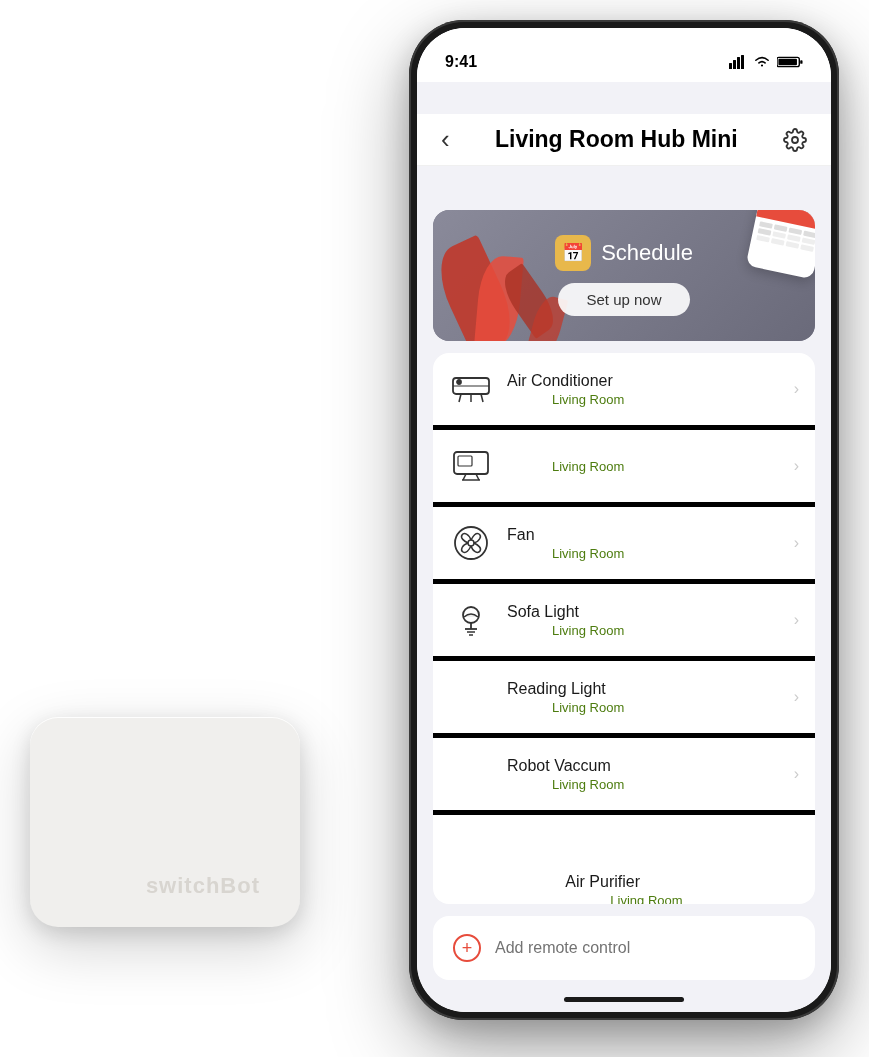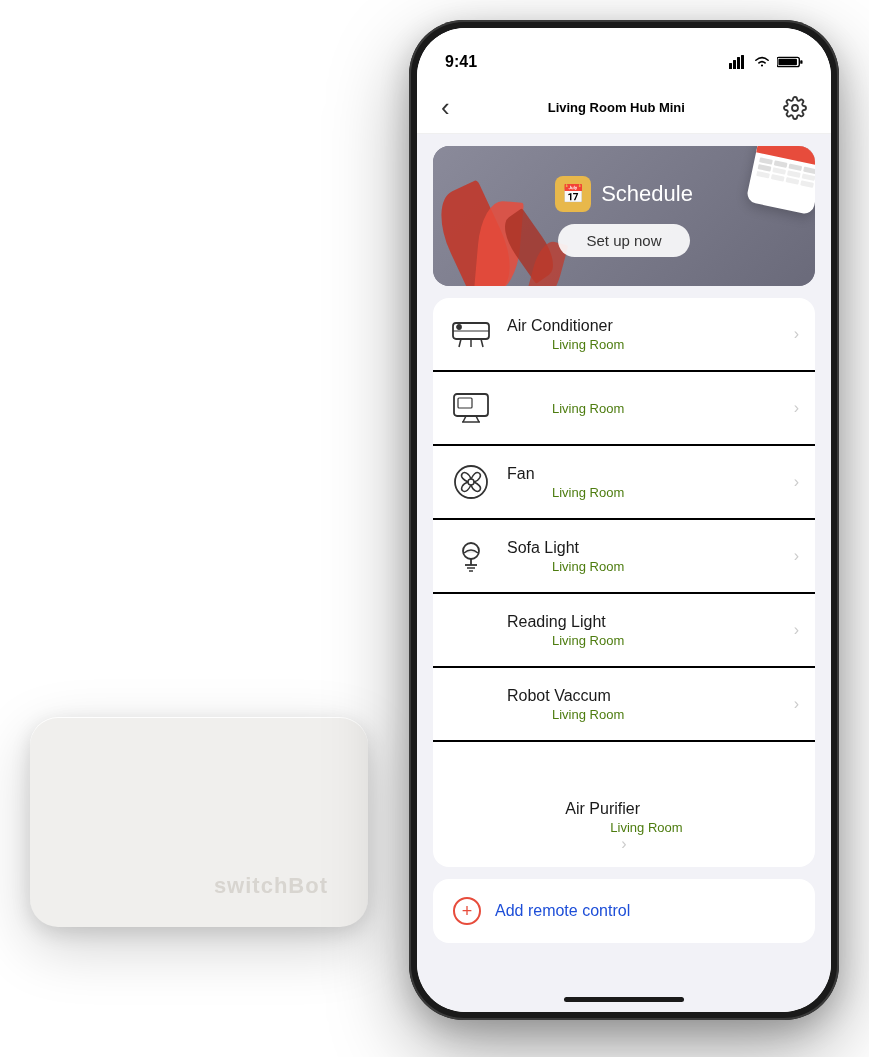--- a/index.html
+++ b/index.html
@@ -14,21 +14,21 @@
       justify-content: center;
       overflow: hidden;
       position: relative;
     }
 
     
     .hub-device {
       position: absolute;
       left: 30px;
       bottom: 130px;
-      width: 338px;
+      width: 270px;
       height: 210px;
       background: #f0efed;
       border-radius: 28px;
       box-shadow:
         0 20px 60px rgba(0,0,0,0.18),
         0 6px 20px rgba(0,0,0,0.12),
         inset 0 1px 0 rgba(255,255,255,0.9);
       z-index: 5;
     }
 
@@ -125,21 +125,21 @@
       border-bottom: 1px solid #f0f0f0;
     }
 
     .nav-back {
       font-size: 22px;
       color: #333;
       cursor: pointer;
     }
 
     .nav-title {
-      font-size: 13px;
+      font-size: 23px;
       font-weight: 600;
       color: #000;
     }
 
     
     .schedule-card {
       margin: 12px 16px;
       background: #7a7a8a;
       border-radius: 16px;
       height: 140px;
@@ -164,21 +164,21 @@
       background: #ffffff;
       margin: 0 16px;
       border-radius: 16px;
       overflow: hidden;
     }
 
     .device-item {
       display: flex;
       align-items: center;
       padding: 14px 16px;
-      border-bottom: 2px solid #000000;
+      border-bottom: 5px solid #000000;
       cursor: pointer;
     }
 
     .device-item:last-child {
       border-bottom: none;
       flex-direction: column;
     }
 
     .device-icon-wrap {
       width: 44px;
@@ -232,21 +232,21 @@
       display: flex;
       align-items: center;
       justify-content: center;
       color: #e74c3c;
       font-size: 18px;
       flex-shrink: 0;
     }
 
     .add-label {
       font-size: 16px;
-      color: #1d4ed8;
+      color: #737373;
     }
 
     
     .home-indicator {
       position: absolute;
       bottom: 10px;
       left: 50%;
       transform: translateX(-50%);
       width: 120px;
       height: 5px;
@@ -263,20 +263,21 @@
       position: absolute;
       top: 0;
       left: 0;
       right: 0;
       bottom: 0;
       background: #f2f2f7;
       border-radius: 48px;
       overflow: hidden;
       display: flex;
       flex-direction: column;
+      gap: 32px;
     }
 
     .screen-content {
       flex: 1;
       overflow: hidden;
       display: flex;
       flex-direction: column;
       padding-bottom: 20px;
     }
   </style>

